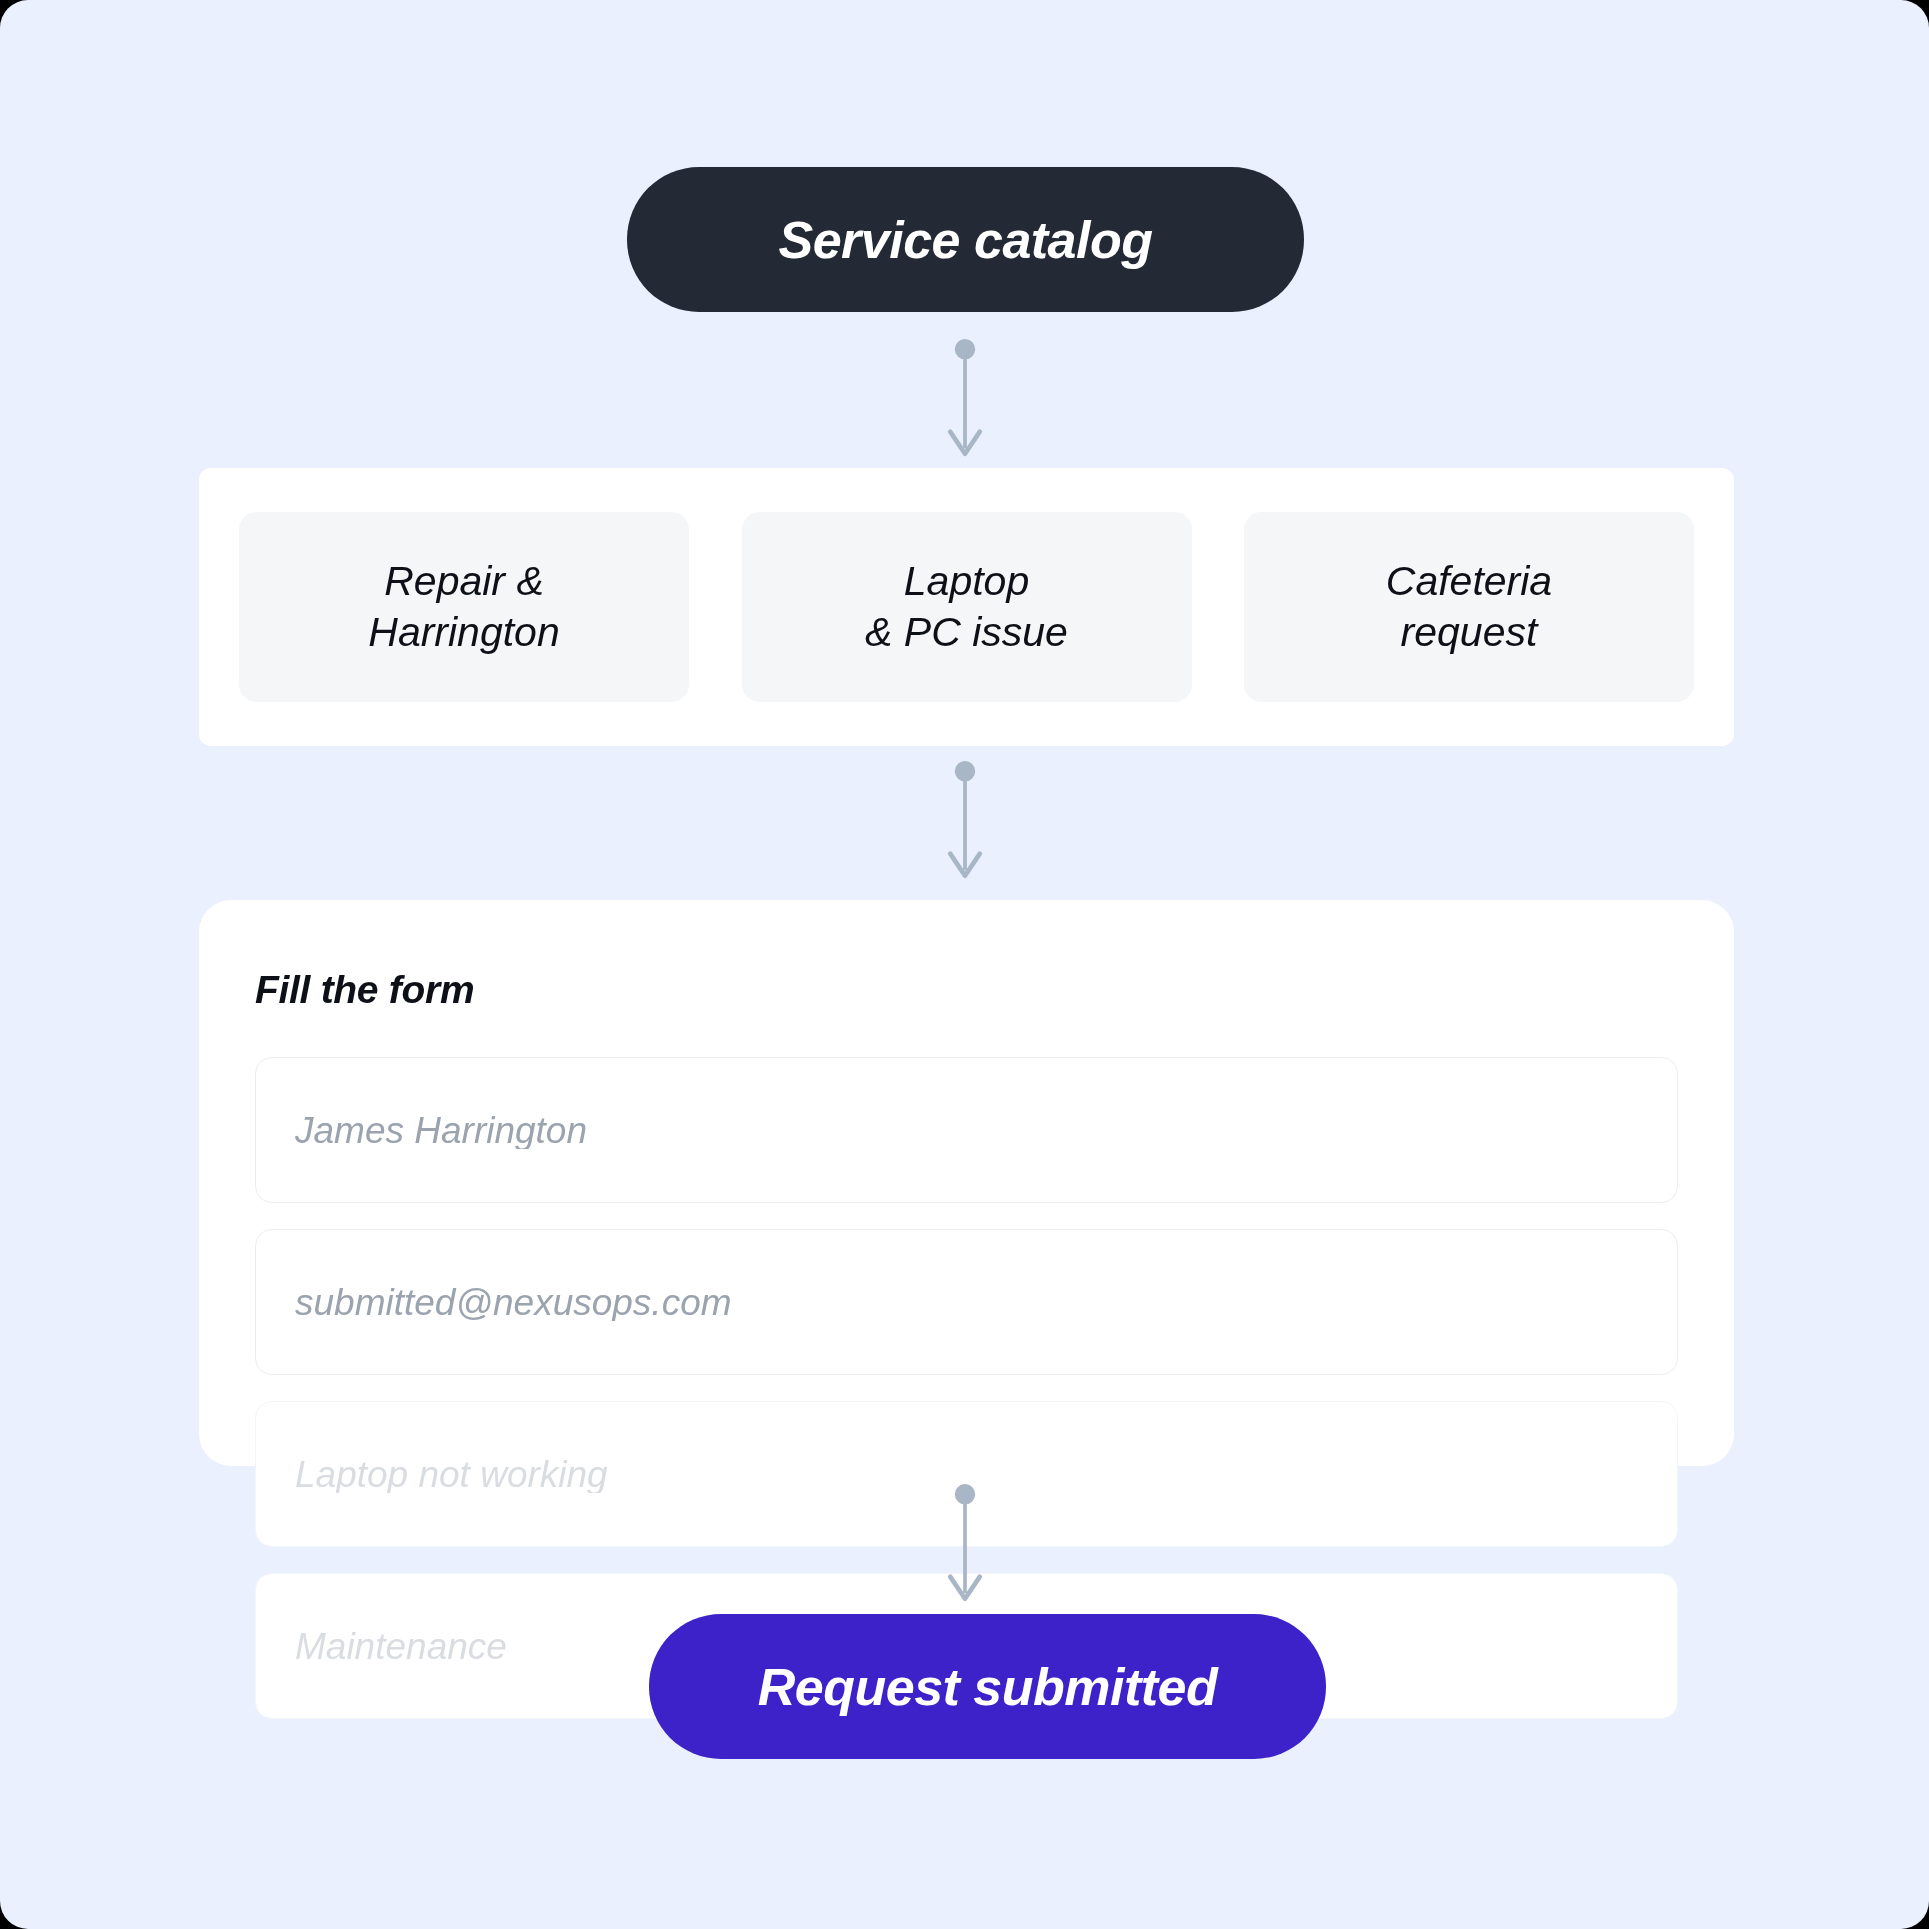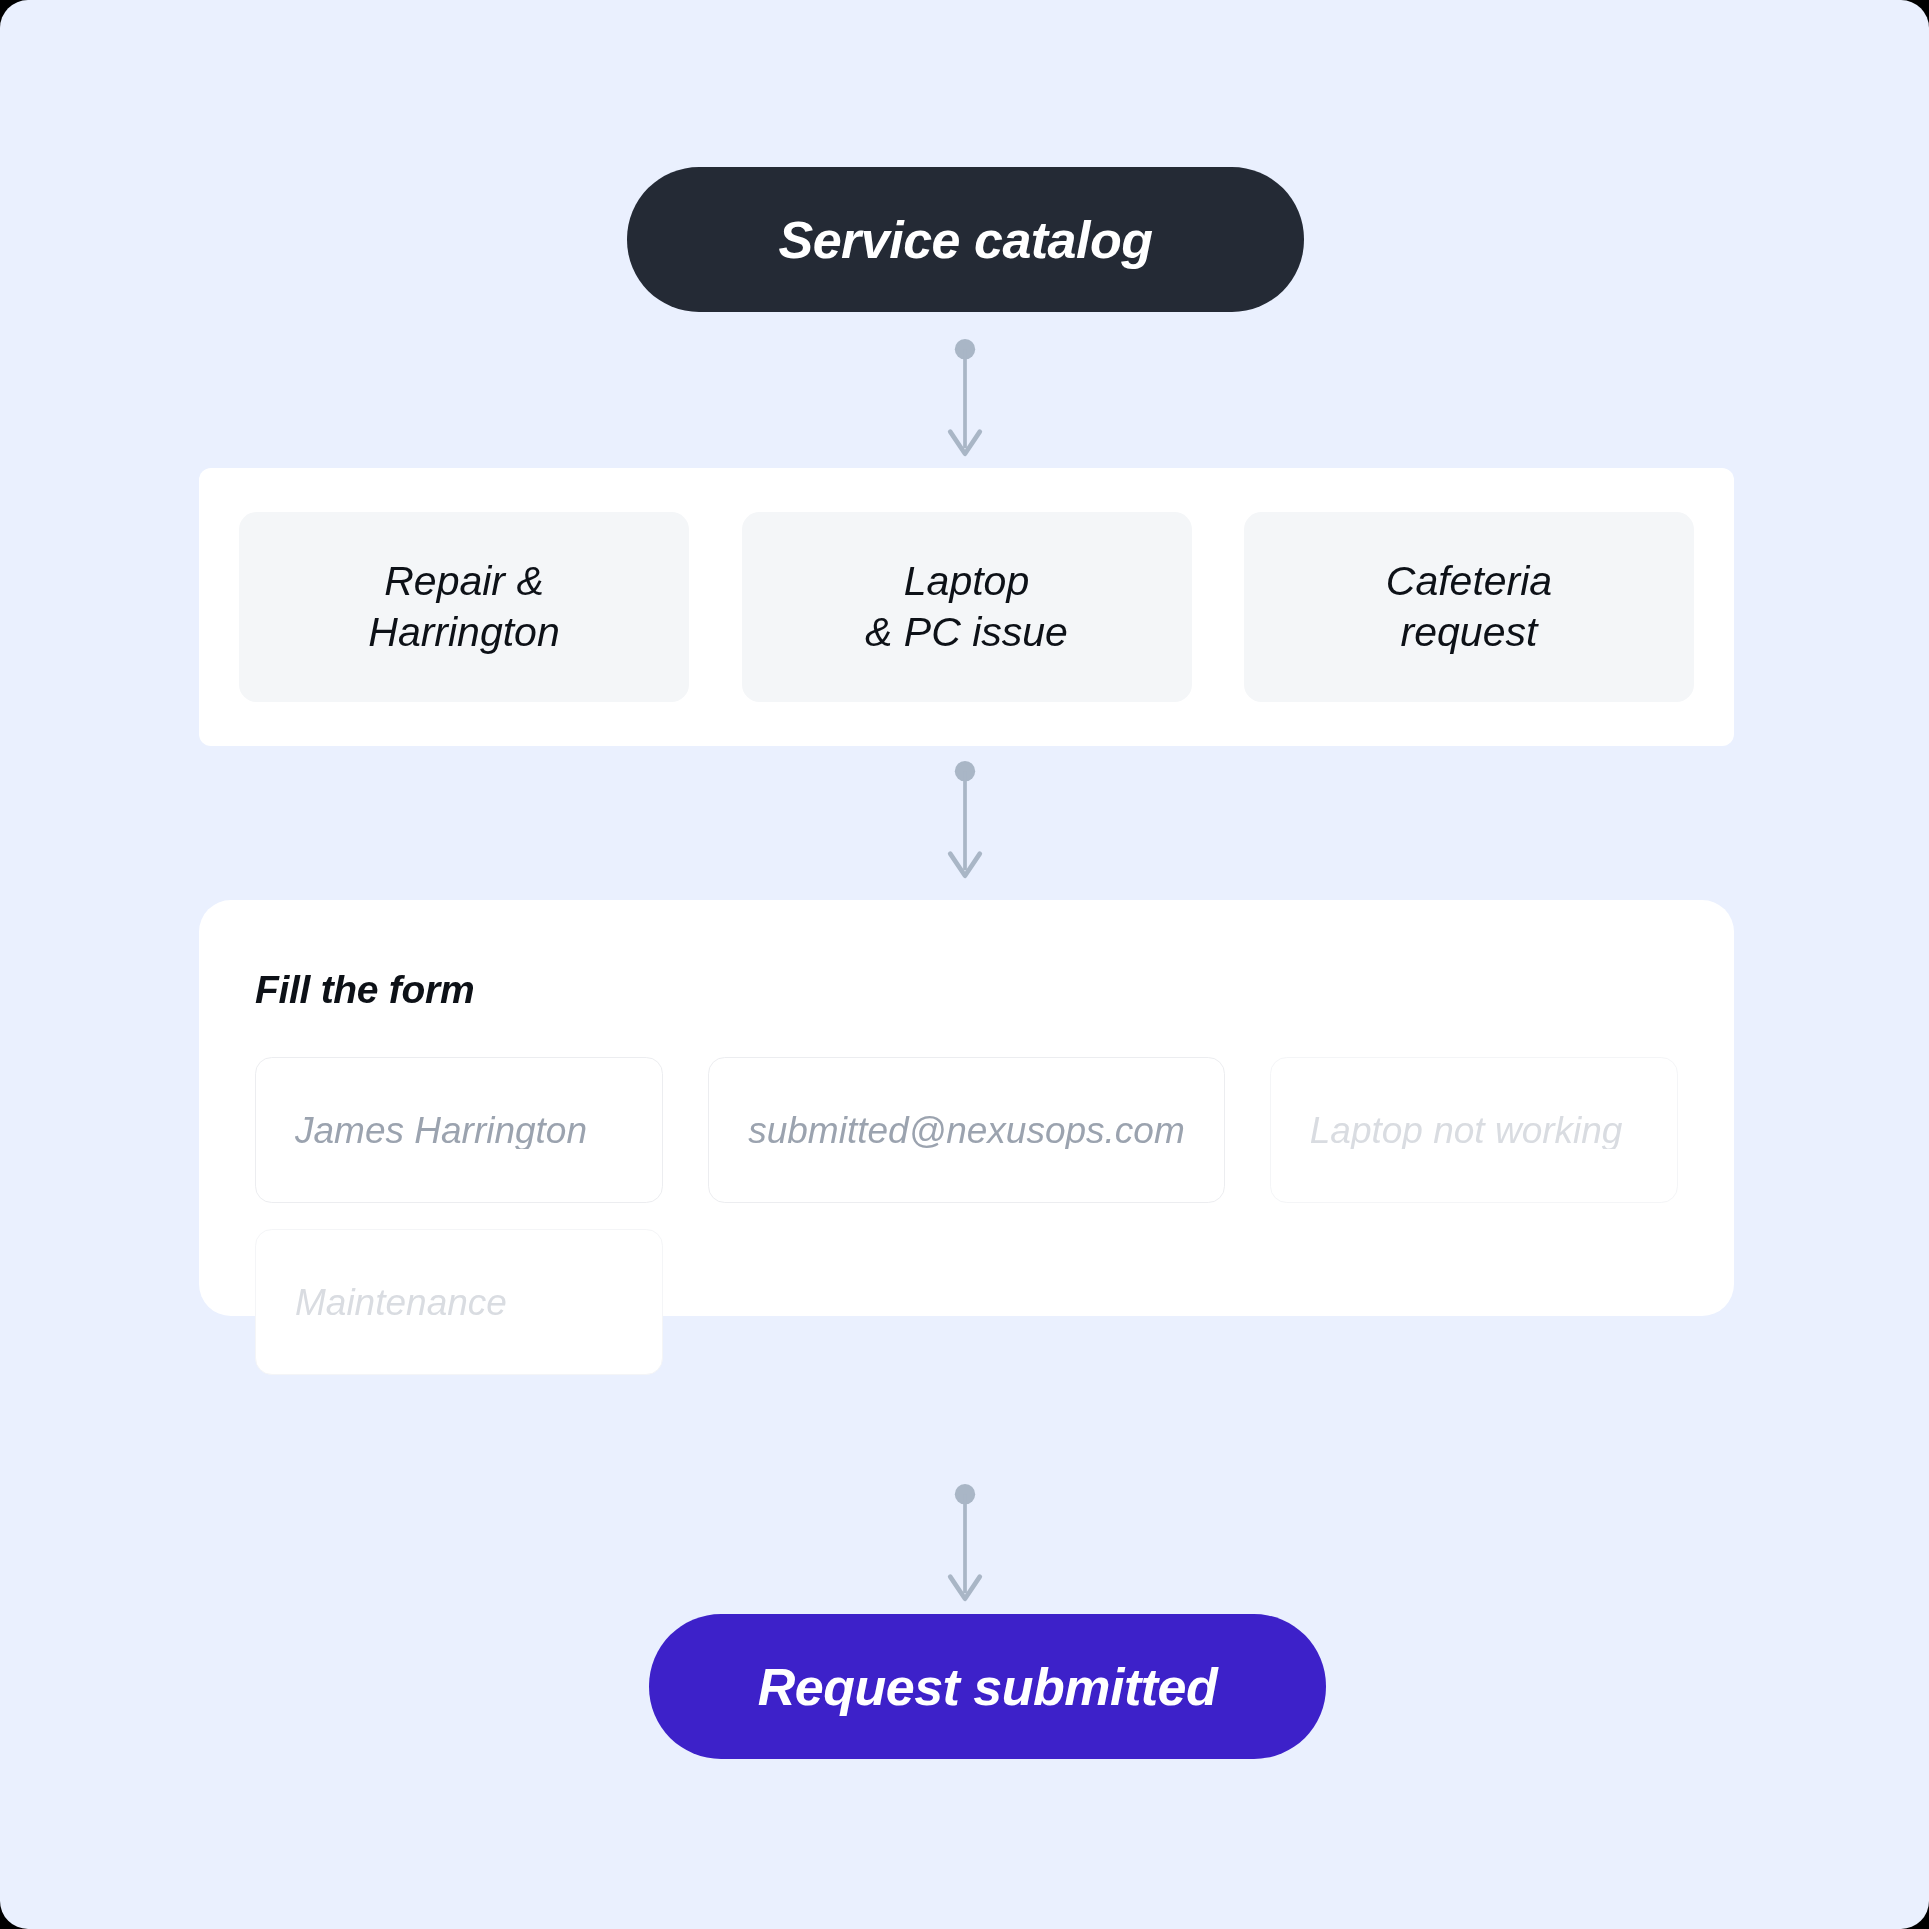--- a/index.html
+++ b/index.html
@@ -91,37 +91,37 @@
     text-align: center;
     white-space: nowrap;
   }
 
   
   .form-panel {
     position: absolute;
     left: 199px;
     top: 900px;
     width: 1535px;
-    height: 416px;
+    height: 566px;
     background: #ffffff;
     border-radius: 32px;
     box-sizing: border-box;
     padding: 70px 56px 0 56px;
   }
   .form-title {
     color: #0d1117;
     font-size: 39px;
     font-weight: 700;
     letter-spacing: -0.3px;
     line-height: 1;
     margin: 0 0 48px 0;
   }
   .form-grid {
     display: grid;
-    grid-template-columns: 1fr 1fr 1fr;
+    grid-template-columns: 1fr;
     column-gap: 45px;
     row-gap: 26px;
   }
   .form-field {
     height: 146px;
     border: 1.9px solid #ecedf0;
     border-radius: 16.7px;
     background: #ffffff;
     display: flex;
     align-items: center;

